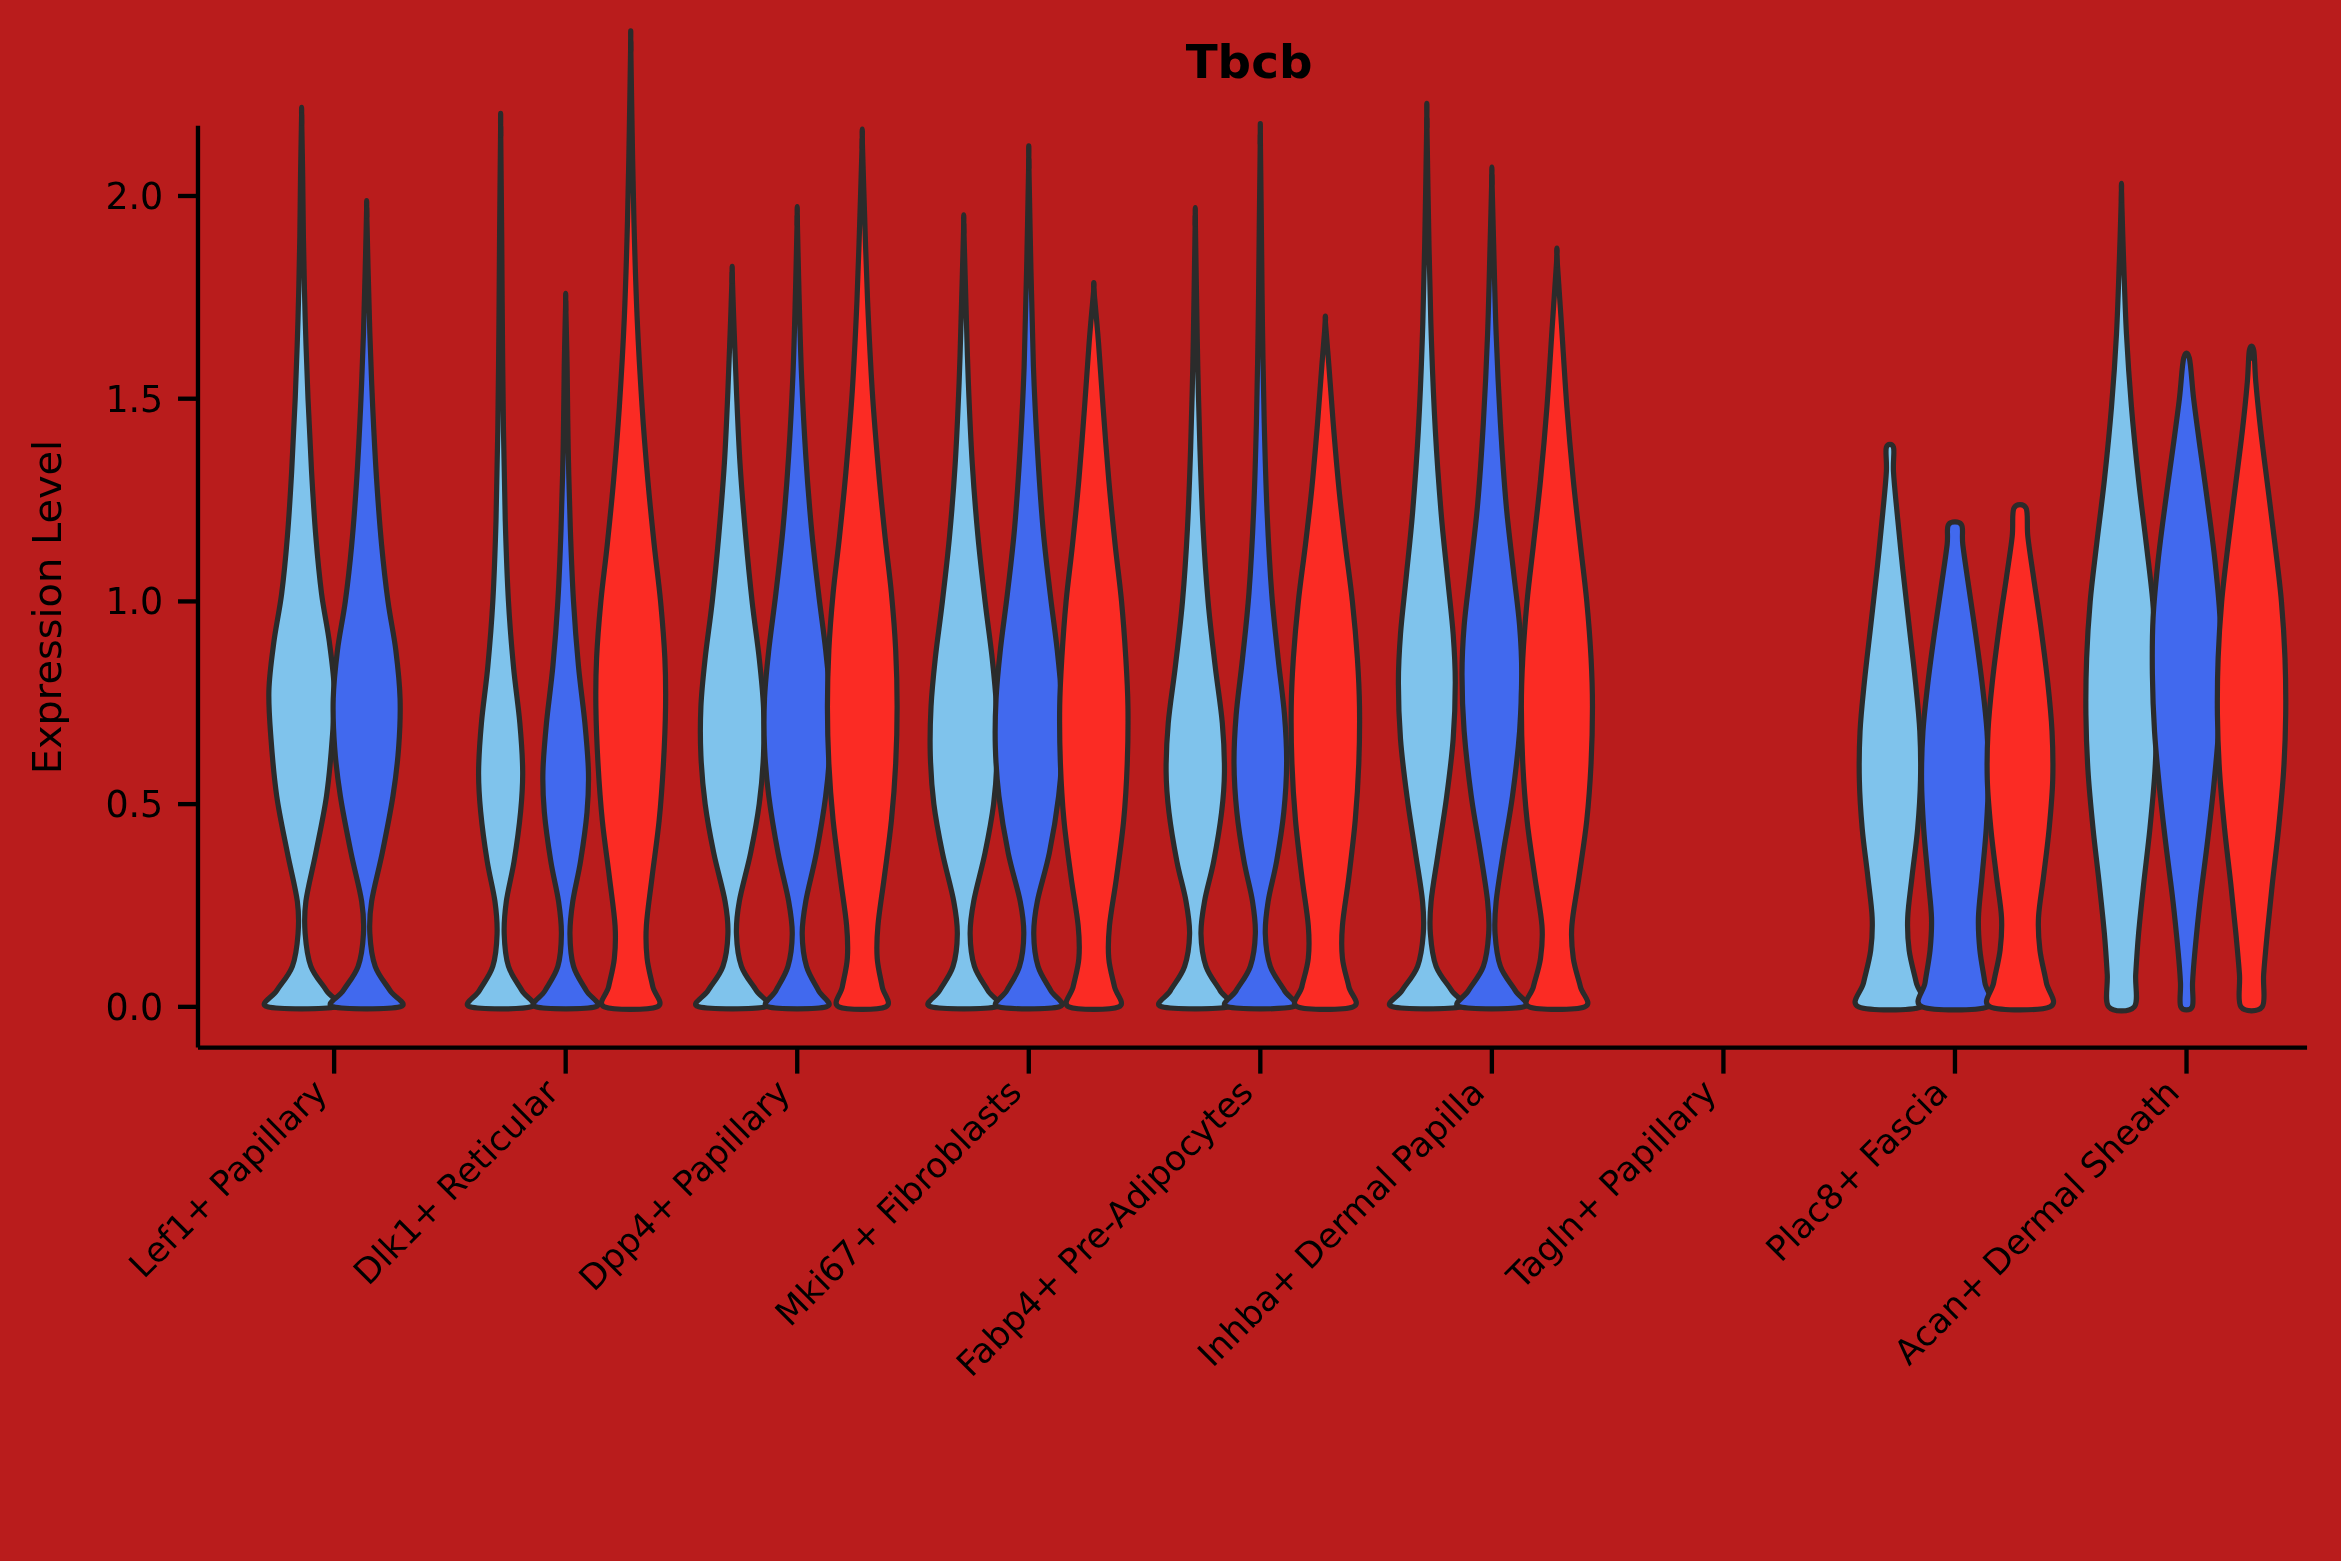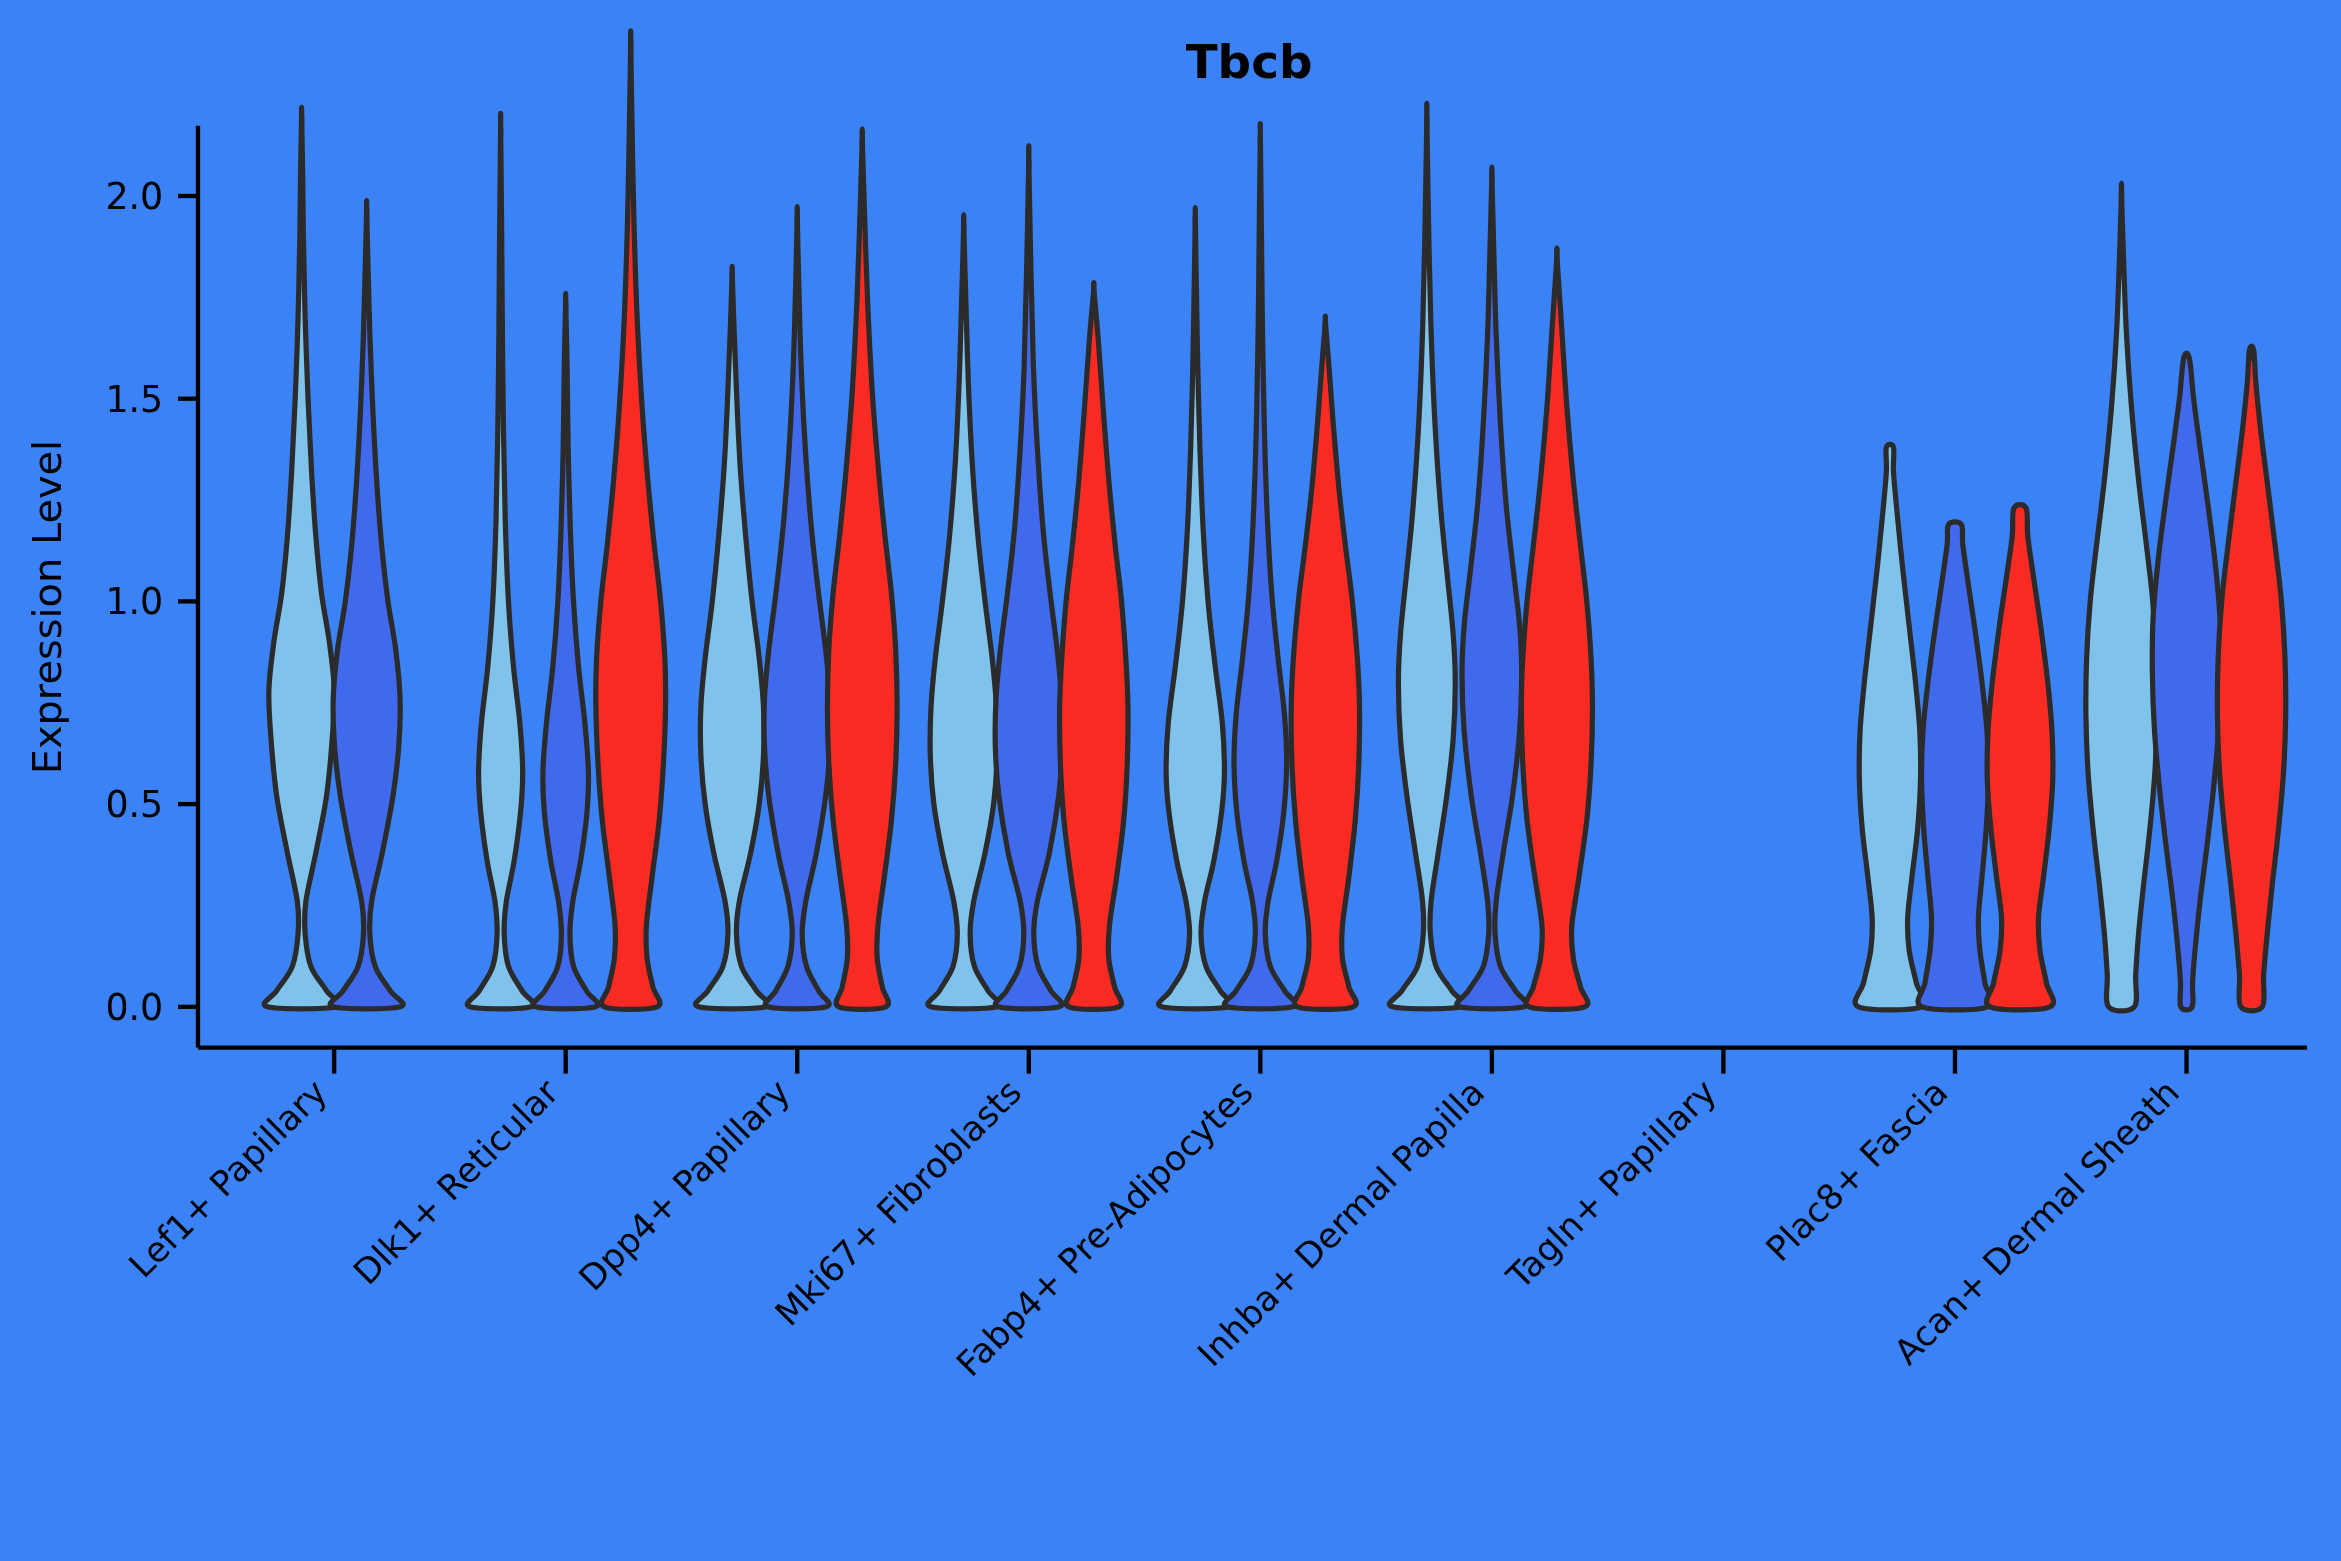--- a/index.html
+++ b/index.html
@@ -8,21 +8,21 @@
     padding: 0;
     background: #ffffff;
   }
   body {
     font-family: "DejaVu Sans", sans-serif;
   }
   #root {
     position: relative;
     width: 2342px;
     height: 1561px;
-    background: #3b82f6;
+    background: #b91c1c;
     overflow: hidden;
   }
   #chart-svg {
     position: absolute;
     left: 0;
     top: 0;
     width: 2342px;
     height: 1561px;
     display: block;
   }

